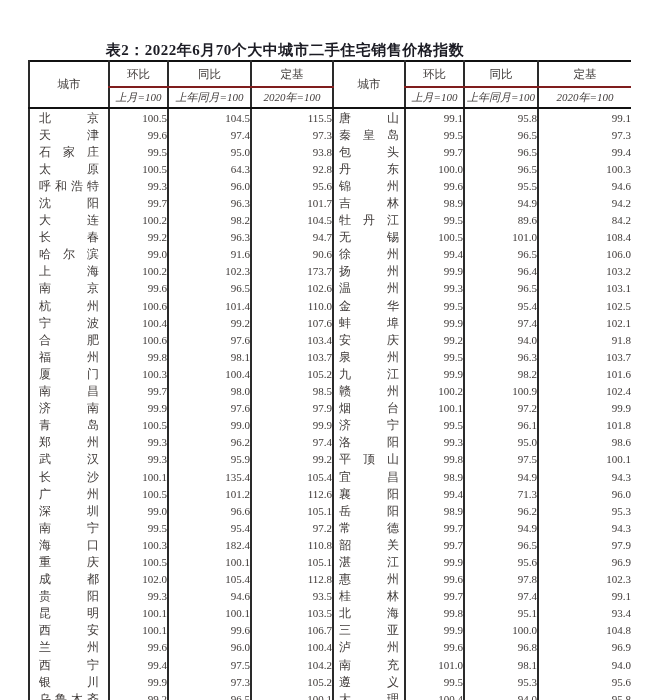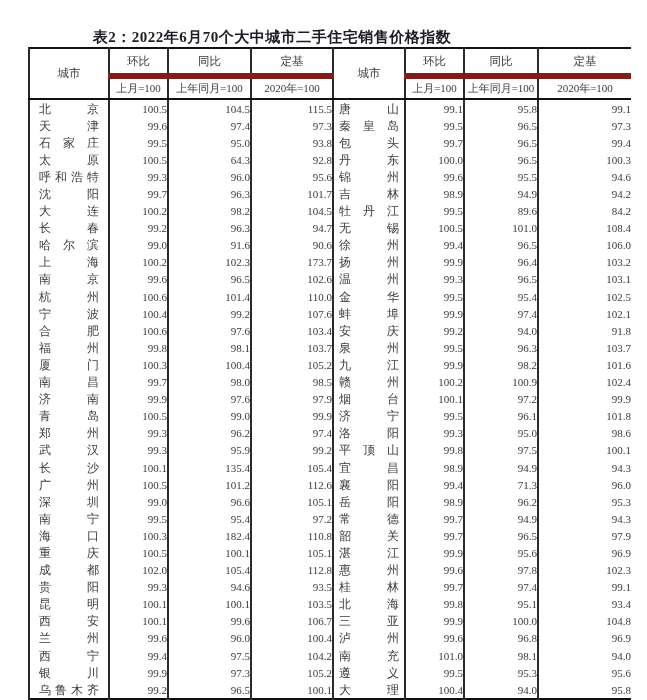--- a/index.html
+++ b/index.html
@@ -11,21 +11,21 @@
     overflow: hidden;
     font-family: "Liberation Serif", "DejaVu Serif", serif;
     color: #3f3a38;
   }
   .page {
     position: relative;
     width: 647px;
     height: 700px;
   }
   .page-title {
-    margin: 0;
+    margin: 13px;
     padding-top: 28px;
     width: 544px;
     text-align: center;
     font-size: 15px;
     font-weight: bold;
     letter-spacing: 0.5px;
     color: #1c1c24;
     font-family: "Liberation Serif", "DejaVu Serif", serif;
   }
   table.price-table {
@@ -53,28 +53,29 @@
   thead th {
     text-align: center;
     font-size: 11.5px;
     color: #38332f;
   }
   thead tr.h1 th {
     height: 24px;
     vertical-align: middle;
   }
   thead tr.h1 th.sub-line {
-    border-bottom: 6px solid #7f1d1d;
+    border-bottom: 2px solid #7f1d1d;
     border-radius: 7px;
   }
   thead tr.h2 th {
     height: 19px;
     vertical-align: middle;
     border-bottom: 2px solid #111111;
     font-size: 11px;
+    font-style: italic;
   }
   thead th.city-head {
     border-bottom: 2px solid #111111;
     vertical-align: middle;
     font-family: Liberation Mono, monospace;
   }
   
   tbody td {
     height: 17.1px;
     vertical-align: middle;

